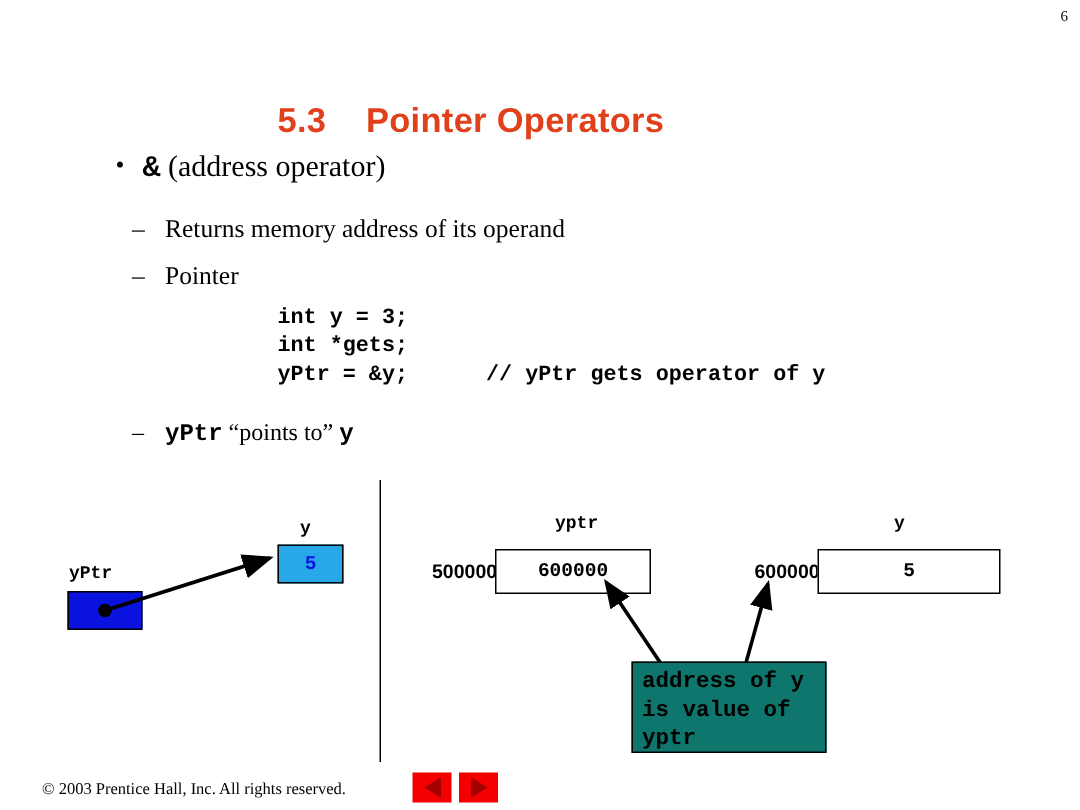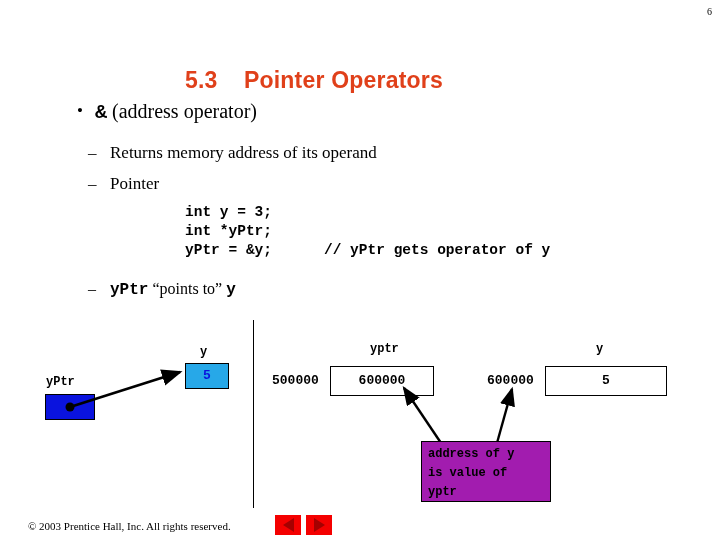--- a/index.html
+++ b/index.html
@@ -165,44 +165,45 @@
   }
   .box-y-right {
     left: 545px;
     top: 366px;
     width: 122px;
     height: 30px;
     line-height: 27px;
   }
   .addr-left {
     position: absolute;
-    font-family: Liberation Mono, monospace;
+    font-family: Liberation Sans, sans-serif;
     font-weight: bold;
     font-size: 13px;
     color: #000;
     white-space: nowrap;
+    margin-left: 16px;
   }
   .addr-yptr { left: 272px; top: 373px; }
   .addr-y    { left: 487px; top: 373px; }
   .lbl-yptr-right { left: 370px; top: 342px; }
   .lbl-y-right    { left: 596px; top: 342px; }
 
   
   .annot-box {
     position: absolute;
     left: 421px;
     top: 441px;
     width: 130px;
     height: 61px;
-    background: #a21caf;
+    background: #0f766e;
     border: 1.5px solid #000;
     box-sizing: border-box;
     font-family: "Liberation Mono", monospace;
     font-weight: bold;
-    font-size: 12px;
+    font-size: 15px;
     line-height: 19px;
     color: #000;
     padding: 3px 0 0 6px;
     white-space: pre;
   }
 
   
   .footer-text {
     position: absolute;
     left: 28px;
@@ -246,21 +247,21 @@
 </div>
 
 <div class="bullet-l2 b2-a">
   <span class="dash">–</span><span>Returns memory address of its operand</span>
 </div>
 <div class="bullet-l2 b2-b">
   <span class="dash">–</span><span>Pointer</span>
 </div>
 
 <div class="code-block"><span class="mono">int y = 3;</span>
-<span class="mono">int *yPtr;</span>
+<span class="mono">int *gets;</span>
 <span class="mono">yPtr = &amp;y;</span><span class="code-comment-gap"></span><span class="mono">// yPtr gets operator of y</span></div>
 
 <div class="bullet-l2 b2-c">
   <span class="dash">–</span><span class="mono">yPtr</span><span> “points to” </span><span class="mono">y</span>
 </div>
 
 <div class="diagram">
 
   <div class="divider"></div>
 

